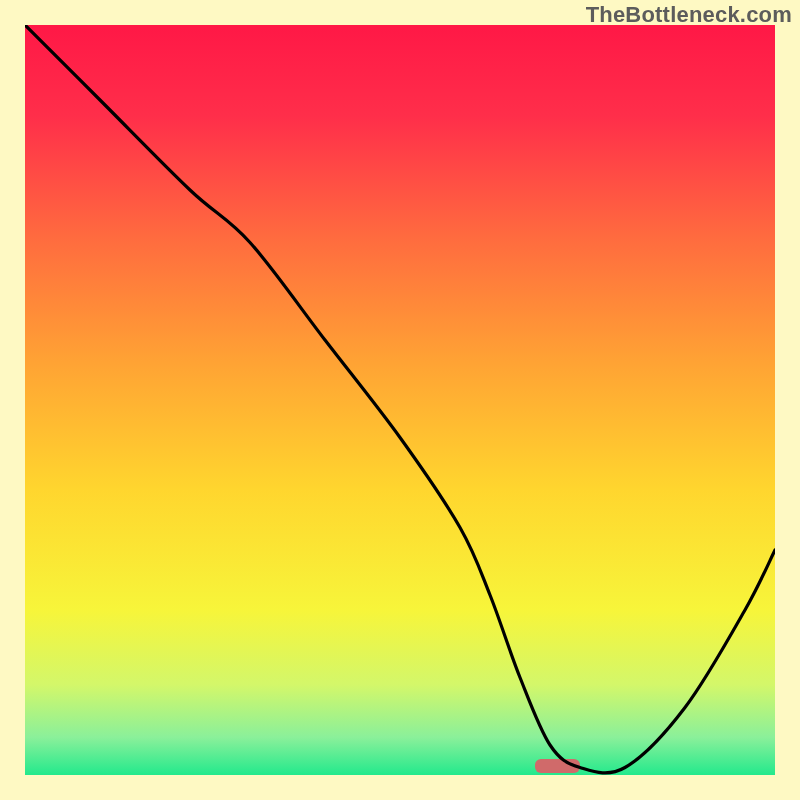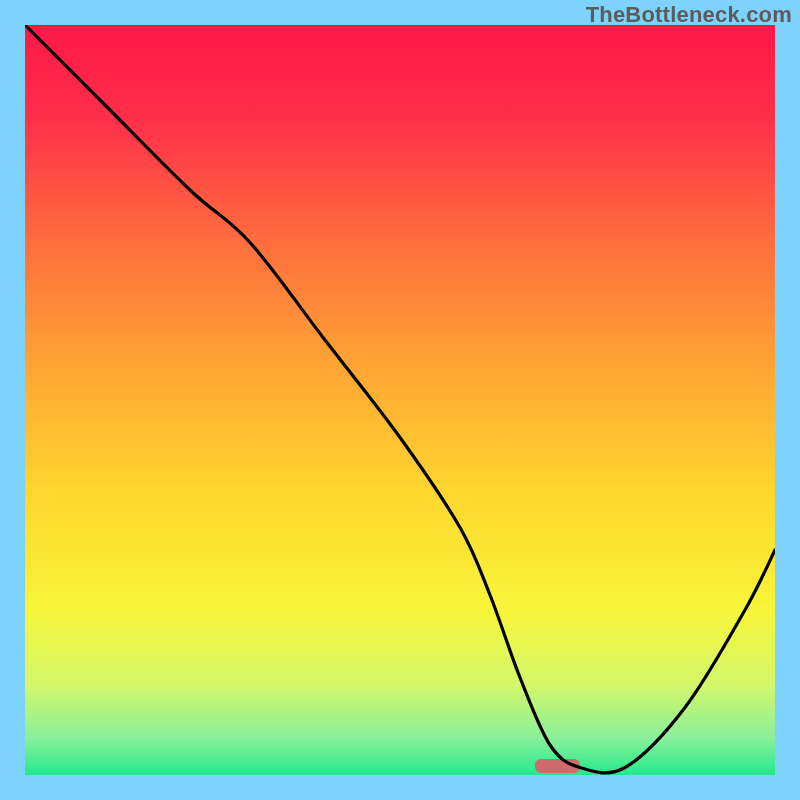--- a/index.html
+++ b/index.html
@@ -9,21 +9,21 @@
     height: 800px;
     background: #000;
     overflow: hidden;
   }
   .frame {
     position: absolute;
     left: 0;
     top: 0;
     width: 800px;
     height: 800px;
-    background: #7dd3fc;
+    background: #fef9c3;
   }
   .plot-wrap {
     position: absolute;
     left: 25px;
     top: 25px;
     width: 750px;
     height: 750px;
     background: #000;
   }
   svg.plot {

